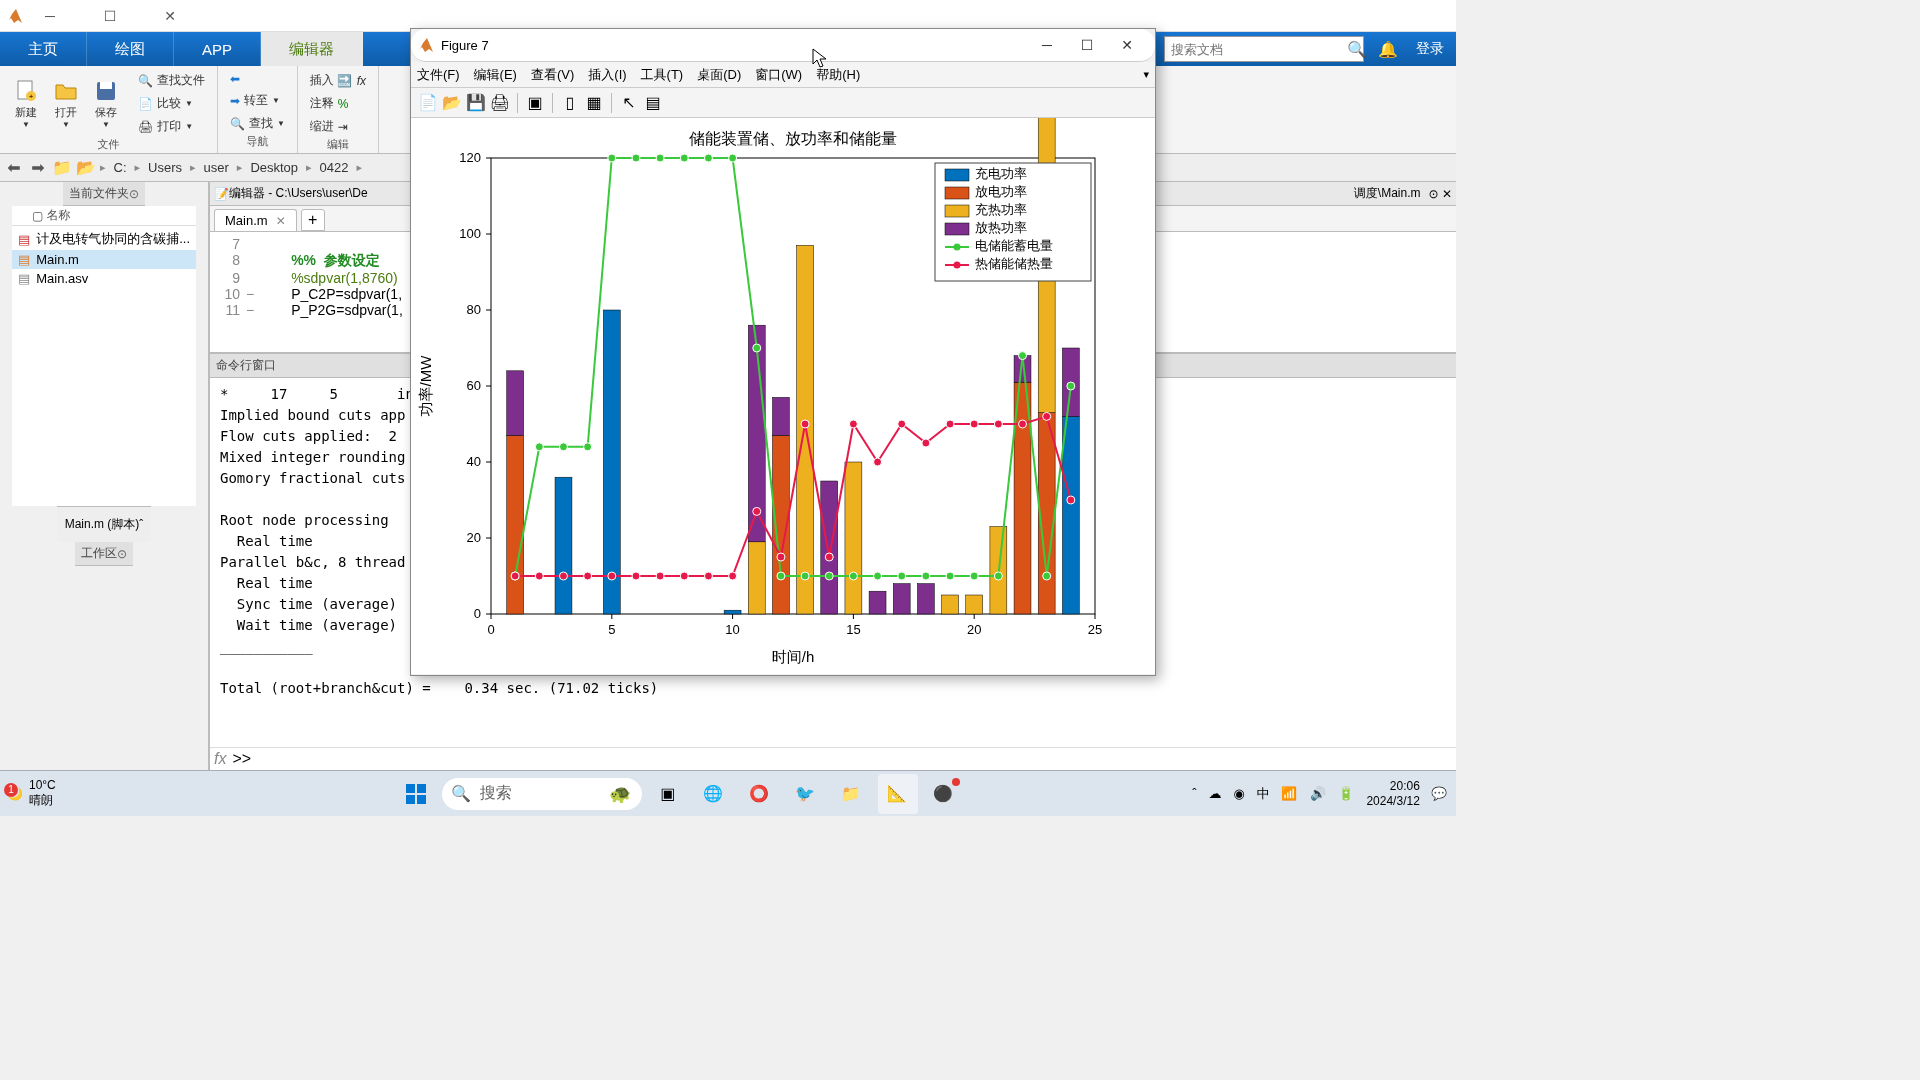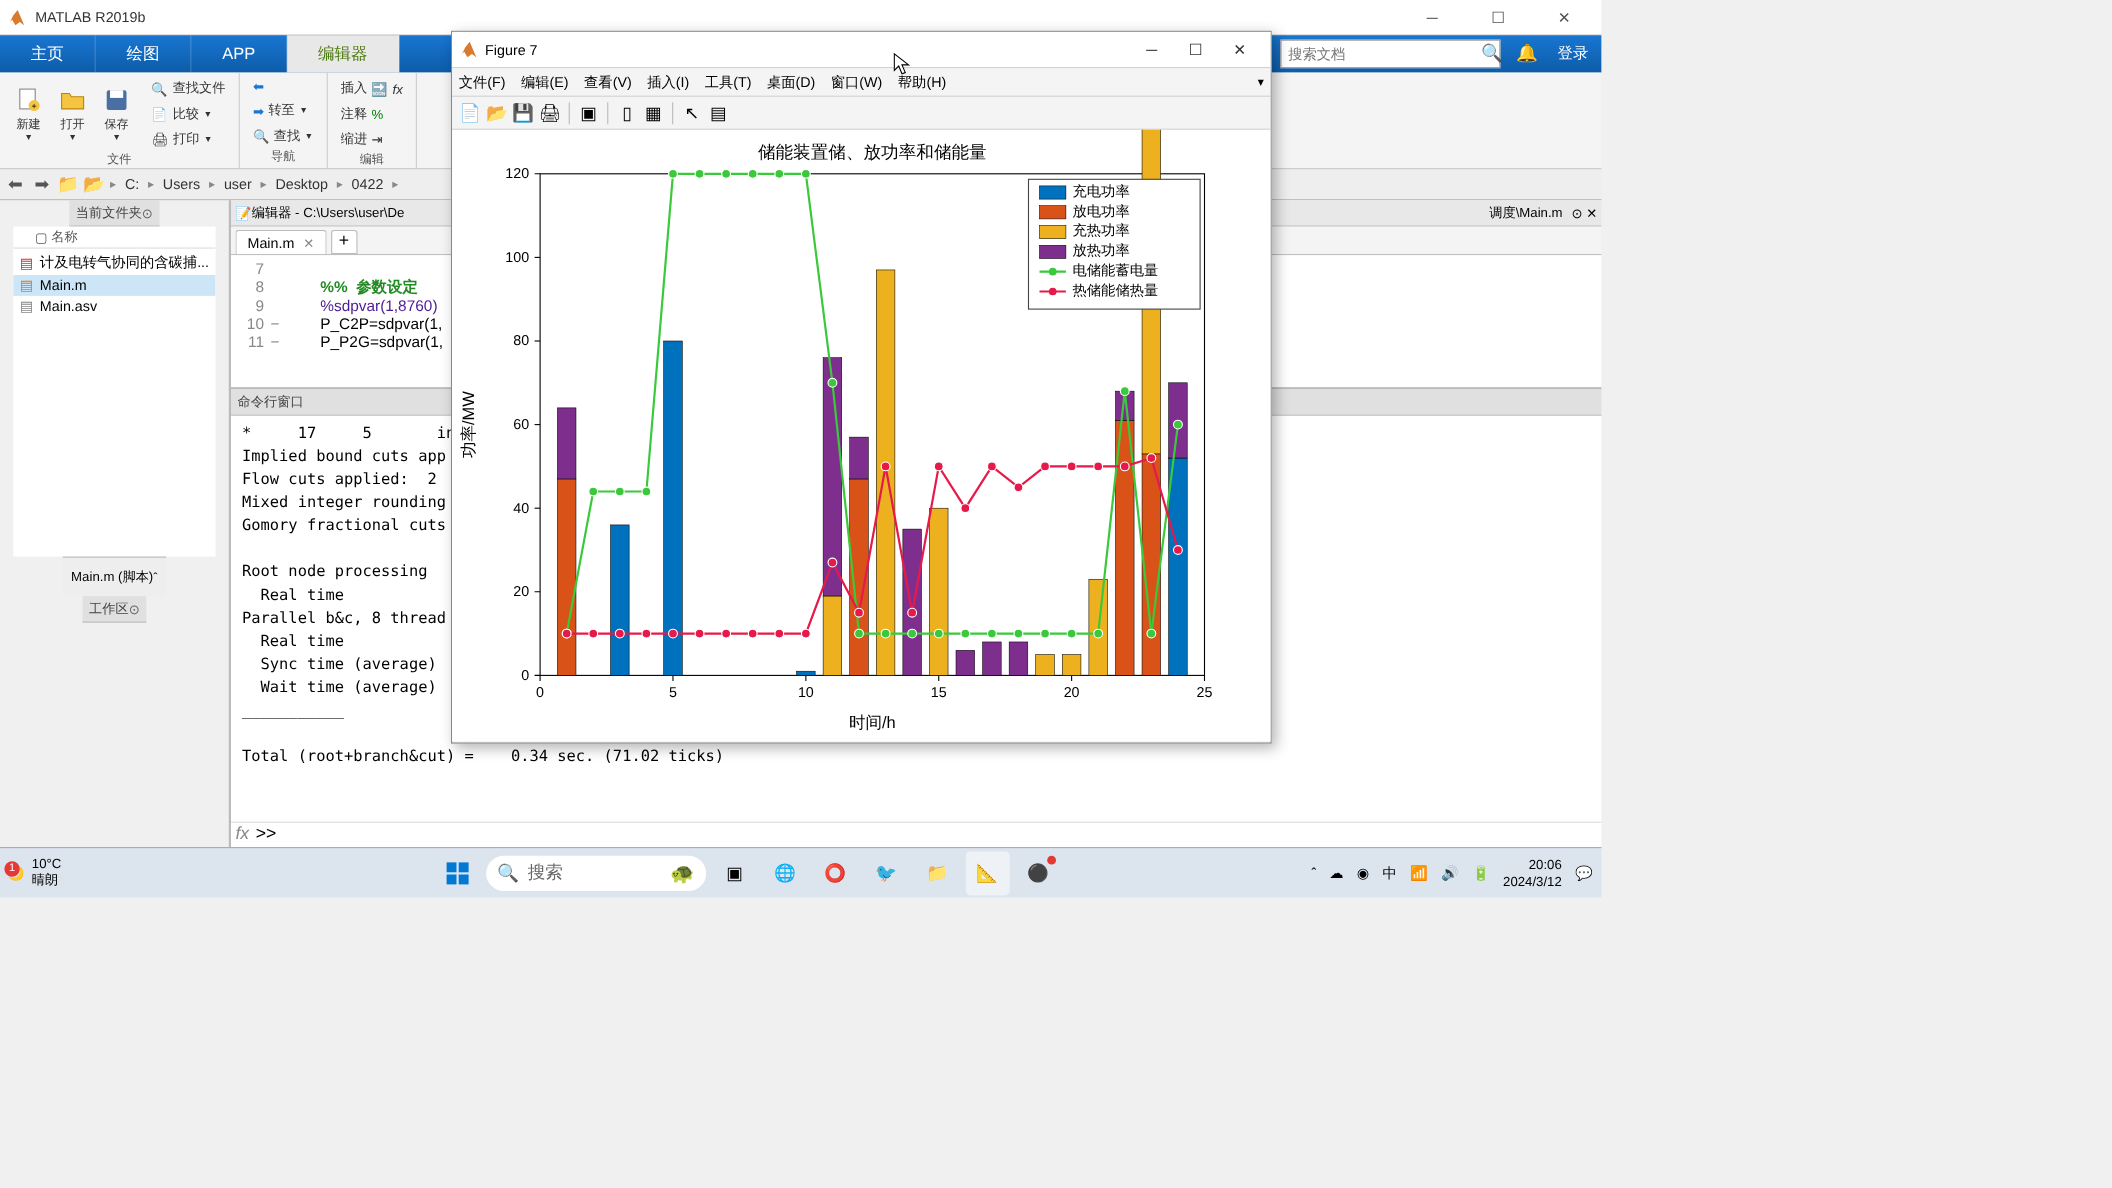--- a/index.html
+++ b/index.html
@@ -58,35 +58,35 @@
 .tabbar { height: 26px; background: #f4f4f4; display: flex; align-items: flex-end; padding: 0 4px; border-bottom: 1px solid #bbb; }
 .filetab { background: #fff; border: 1px solid #bbb; border-bottom: none; padding: 3px 10px; font-size: 13px; display: flex; align-items: center; gap: 8px; border-radius: 3px 3px 0 0; }
 .filetab .x { color: #888; font-size: 12px; }
 .addtab { width: 24px; height: 22px; border: 1px solid #bbb; display: flex; align-items: center; justify-content: center; margin-left: 4px; background: #fff; border-radius: 3px 3px 0 0; }
 
 .codearea { background: #fff; font-family: Consolas, monospace; font-size: 14px; padding: 4px 0; height: 120px; overflow: hidden; }
 .codeline { display: flex; }
 .lineno { width: 36px; text-align: right; color: #888; padding-right: 6px; }
 .fold { width: 14px; color: #888; }
 .codetxt { white-space: pre; }
-.comment { color: #4c1d95; }
+.comment { color: #4d7c0f; }
 .section { color: #228b22; font-weight: bold; }
 
 .cmdpanel { border-top: 2px solid #bbb; flex: 1; display: flex; flex-direction: column; }
 .cmdout { background: #fff; font-family: Consolas, monospace; font-size: 14px; padding: 6px 10px; flex: 1; white-space: pre; overflow: hidden; line-height: 1.5; }
 .prompt { display: flex; align-items: center; background: #fff; padding: 2px 4px; border-top: 1px solid #ddd; }
 .fx { font-style: italic; color: #888; margin-right: 6px; }
 
 
 .statusbar { height: 22px; background: #eee; border-top: 1px solid #bbb; display: flex; align-items: center; font-size: 12px; padding: 0 6px; }
 .statusbar .right { margin-left: auto; }
 
 
 .figwin { position: absolute; left: 410px; top: 28px; width: 746px; height: 648px; background: #f0f0f0; border: 1px solid #888; box-shadow: 4px 4px 12px rgba(0,0,0,0.3); z-index: 100; }
-.figtitle { height: 32px; background: #fff; display: flex; align-items: center; padding: 16px 8px; border-bottom: 1px solid #ccc; }
+.figtitle { height: 32px; background: #fff; display: flex; align-items: center; padding: 16px 8px; border-bottom: 1px solid #ccc; border-radius: 15px; }
 .figtitle .logo { width: 16px; height: 16px; margin-right: 6px; }
 .figtitle .t { font-size: 13px; flex: 1; }
 .figtitle .wbtn { width: 40px; display: flex; justify-content: center; font-size: 14px; color: #333; }
 .figmenu { height: 26px; background: #f4f4f4; display: flex; align-items: center; padding: 0 6px; gap: 14px; font-size: 13px; border-bottom: 1px solid #ccc; }
 .figtools { height: 30px; background: #f4f4f4; display: flex; align-items: center; padding: 0 6px; gap: 2px; border-bottom: 1px solid #ccc; }
 .ftool { width: 22px; height: 22px; display: flex; align-items: center; justify-content: center; }
 .ftsep { width: 1px; height: 20px; background: #bbb; margin: 0 4px; }
 .plotarea { background: #fff; height: 556px; position: relative; }
 
 
@@ -100,21 +100,20 @@
 
 .cursor { position: absolute; left: 812px; top: 48px; z-index: 200; pointer-events: none; }
 </style>
 </head>
 <body>
 
 <div class="titlebar">
   <svg class="logo" viewBox="0 0 16 16">
       <path fill="#d97b2e" d="M8 1 L11 8 L14 15 L10 12 L6 15 L3 10 L1 12 L4 6 Z"></path>
     </svg>
-  <span class="title">MATLAB R2019b</span>
   <div class="winbtns">
     <div class="winbtn">─</div>
     <div class="winbtn">☐</div>
     <div class="winbtn">✕</div>
   </div>
 </div>
 
 <div class="maintabs">
   <div class="maintab">主页</div>
   <div class="maintab">绘图</div>

